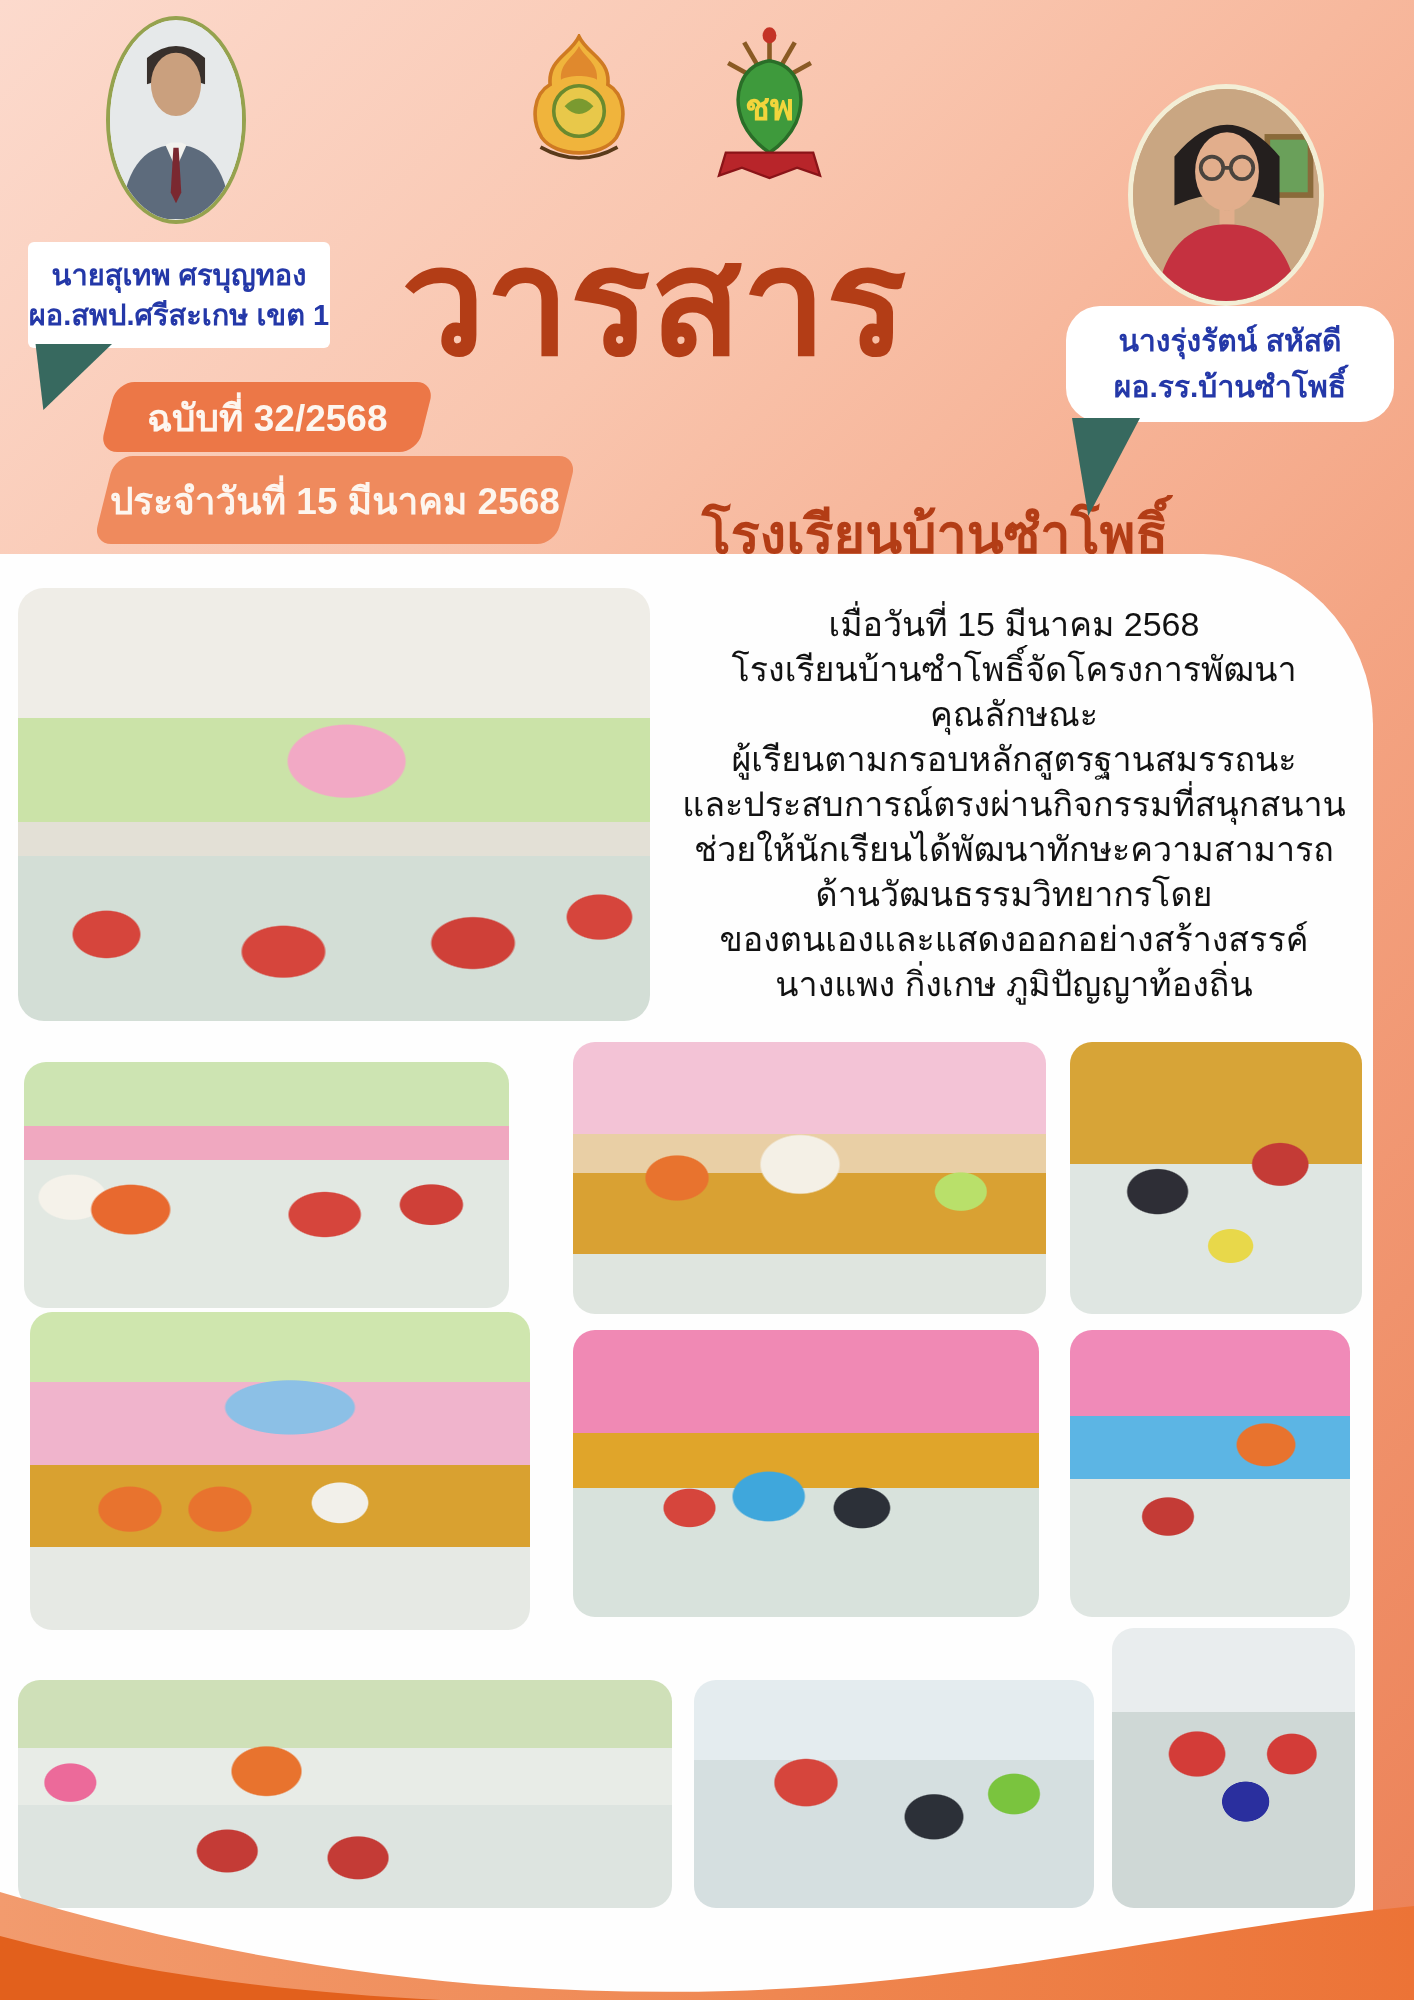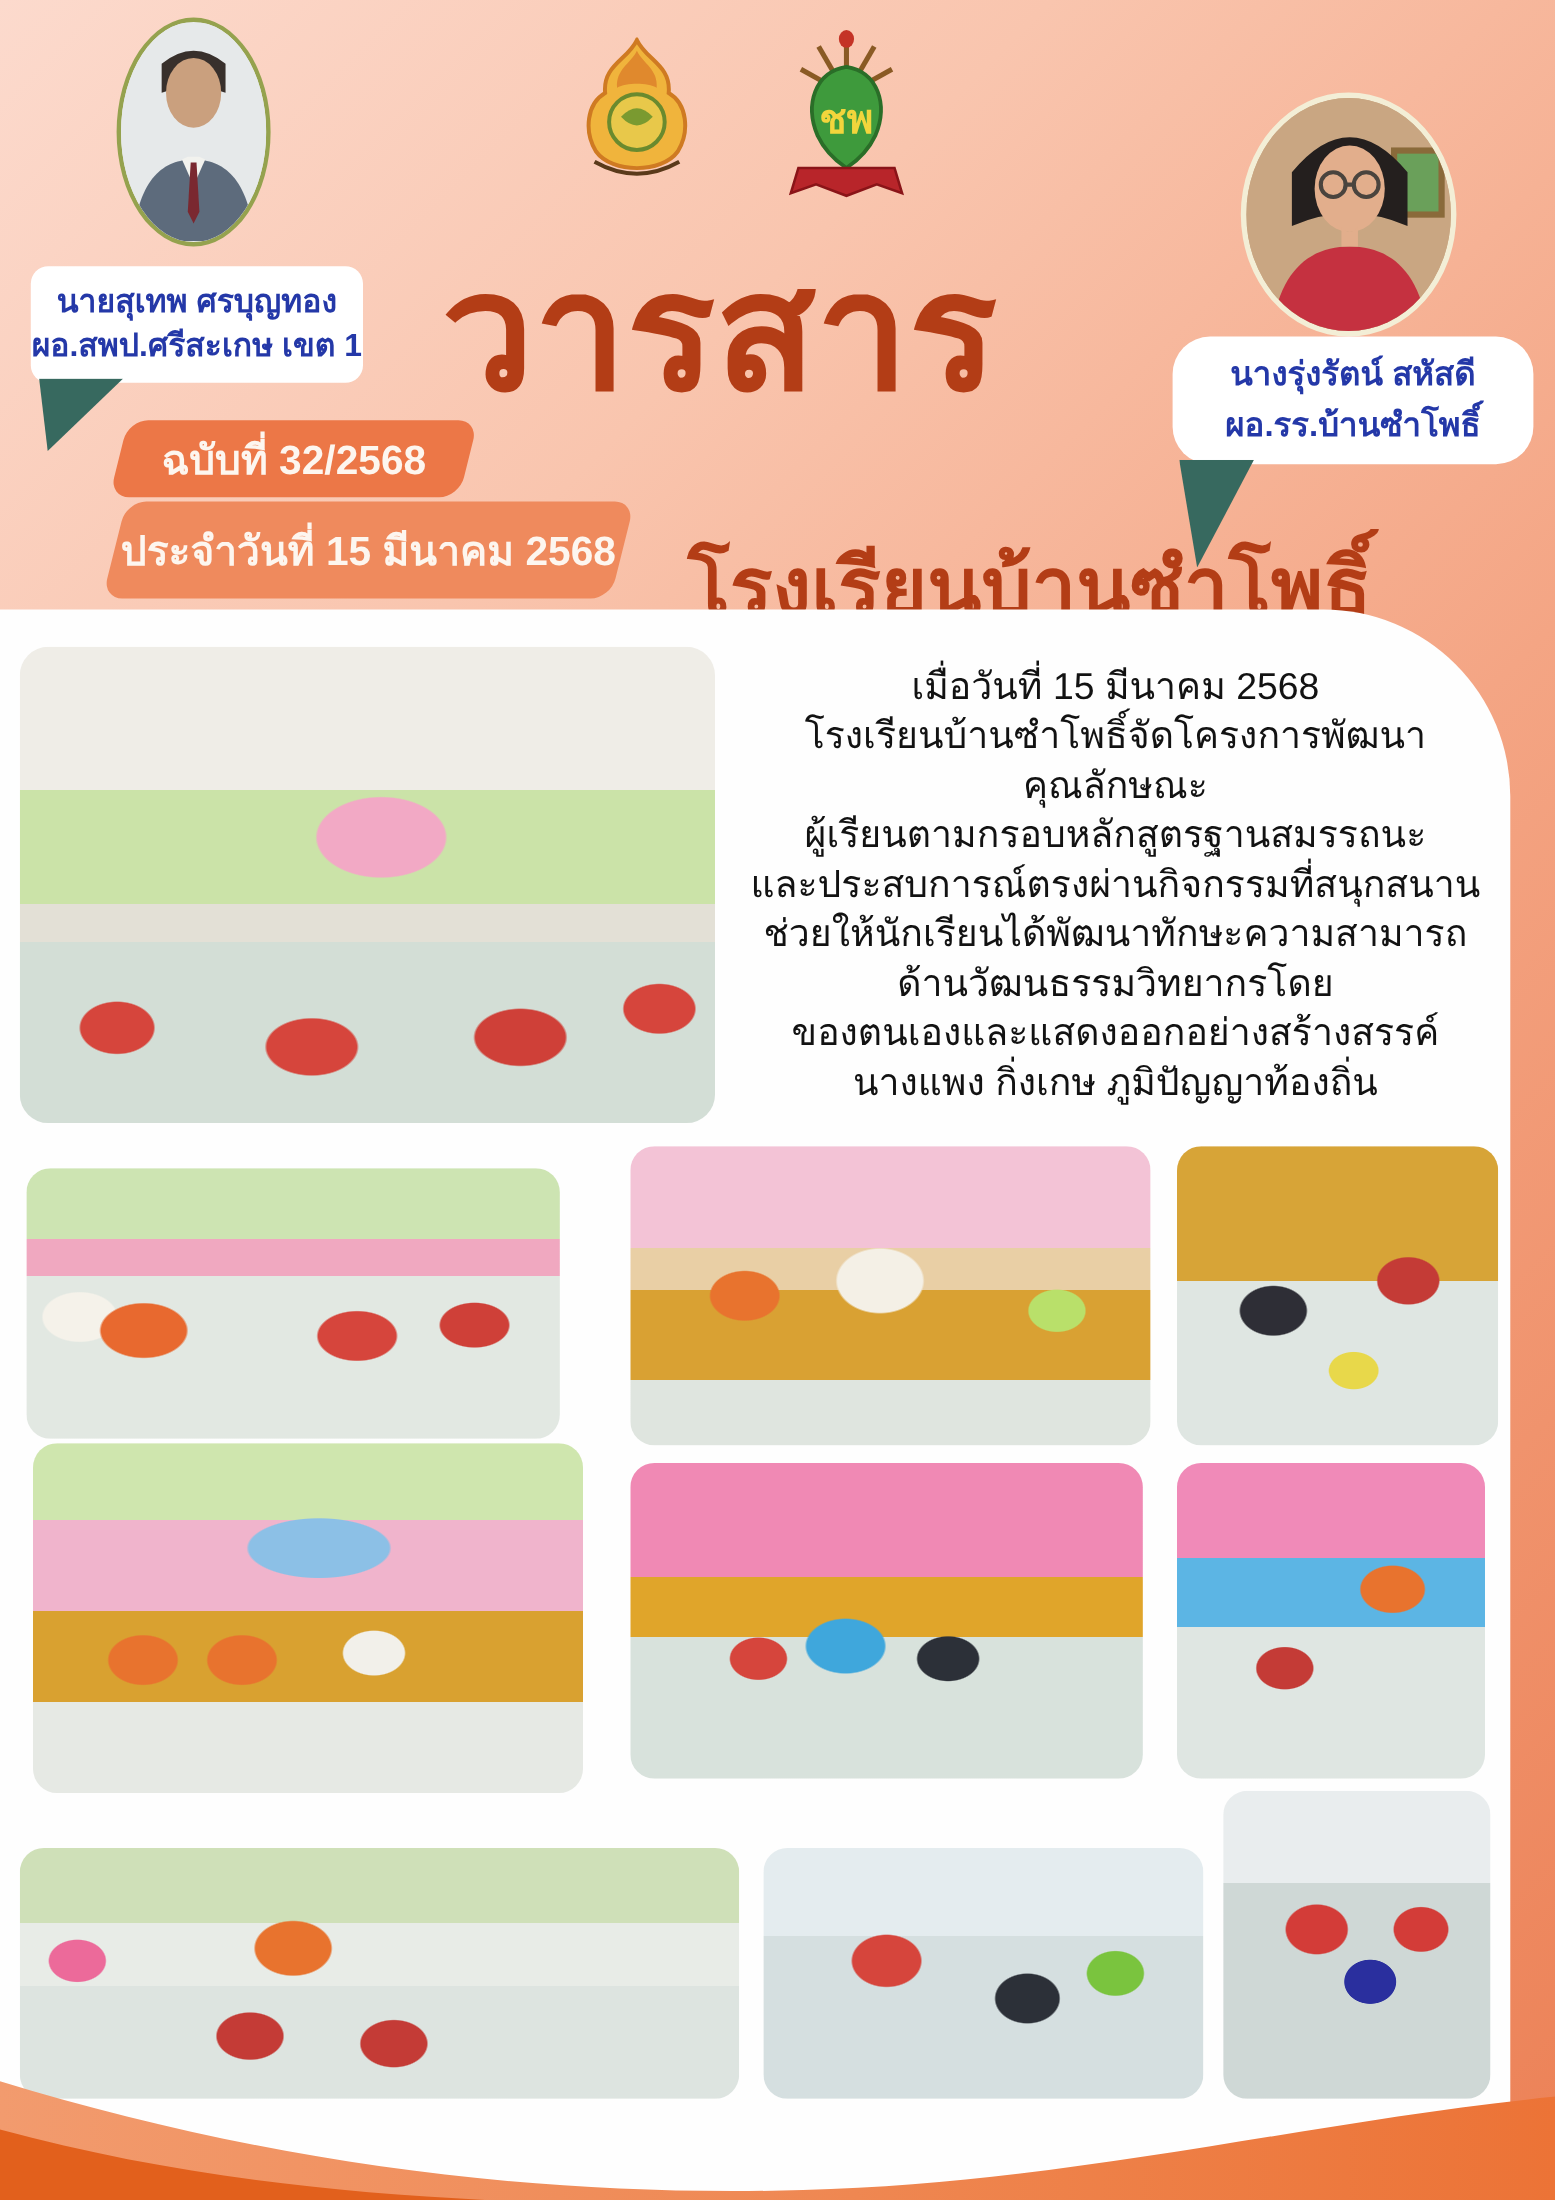--- a/index.html
+++ b/index.html
@@ -5,32 +5,32 @@
   html,body{margin:0;padding:0;}
   body{font-family:"Liberation Sans","DejaVu Sans",sans-serif;}
   .page{position:relative;width:1414px;height:2000px;overflow:hidden;
     background:linear-gradient(135deg,#fcdacd 0%,#f9c5ae 28%,#f4a584 58%,#ec8156 100%);}
   .abs{position:absolute;}
 
   
   .oval{border-radius:50%;overflow:hidden;box-sizing:border-box;}
   .oval-left{left:106px;top:16px;width:140px;height:208px;border:4px solid #95a24e;background:#e9ebec;}
   .oval-right{left:1128px;top:84px;width:196px;height:222px;border:5px solid #f3eed6;background:#c9a682;}
-  .bubble{background:#ffffff;border-radius:16px;display:flex;flex-direction:column;justify-content:center;
+  .bubble{background:#ffffff;border-radius:6px;display:flex;flex-direction:column;justify-content:center;
     text-align:center;color:#2438a8;font-weight:700;}
   .bubble-left{left:28px;top:242px;width:302px;height:106px;font-size:29px;line-height:40px;}
   .bubble-right{left:1066px;top:306px;width:328px;height:116px;font-size:30px;line-height:46px;border-radius:34px;}
   .tail{background:#37695f;}
   .tail-left{left:34px;top:344px;width:78px;height:66px;clip-path:polygon(2% 0,100% 0,12% 100%);}
   .tail-right{left:1072px;top:418px;width:68px;height:98px;clip-path:polygon(0 0,100% 0,24% 100%);}
   .big-title{left:354px;top:222px;width:600px;text-align:center;font-size:150px;line-height:160px;
     font-weight:800;color:#b33d16;white-space:nowrap;}
   .subtitle{left:510px;top:378px;width:500px;text-align:center;font-size:70px;line-height:86px;
     font-weight:800;color:#b33d16;white-space:nowrap;}
-  .school-name{left:625px;top:486px;width:620px;text-align:left;font-size:72px;line-height:96px;
+  .school-name{left:625px;top:486px;width:620px;text-align:center;font-size:54px;line-height:96px;
     font-weight:800;color:#b33d16;white-space:nowrap;}
   .badge{transform:skewX(-14deg);border-radius:18px;display:flex;align-items:center;justify-content:center;}
   .badge>span{transform:skewX(14deg);color:#fdf6ef;font-weight:700;}
   .badge-issue{left:108px;top:382px;width:318px;height:70px;background:#ec7747;}
   .badge-issue>span{font-size:37px;}
   .badge-date{left:104px;top:456px;width:462px;height:88px;background:#ef8a5d;}
   .badge-date>span{font-size:37px;}
 
   
   .card{left:0;top:554px;width:1373px;height:1446px;background:#fefefe;border-top-right-radius:170px;}

